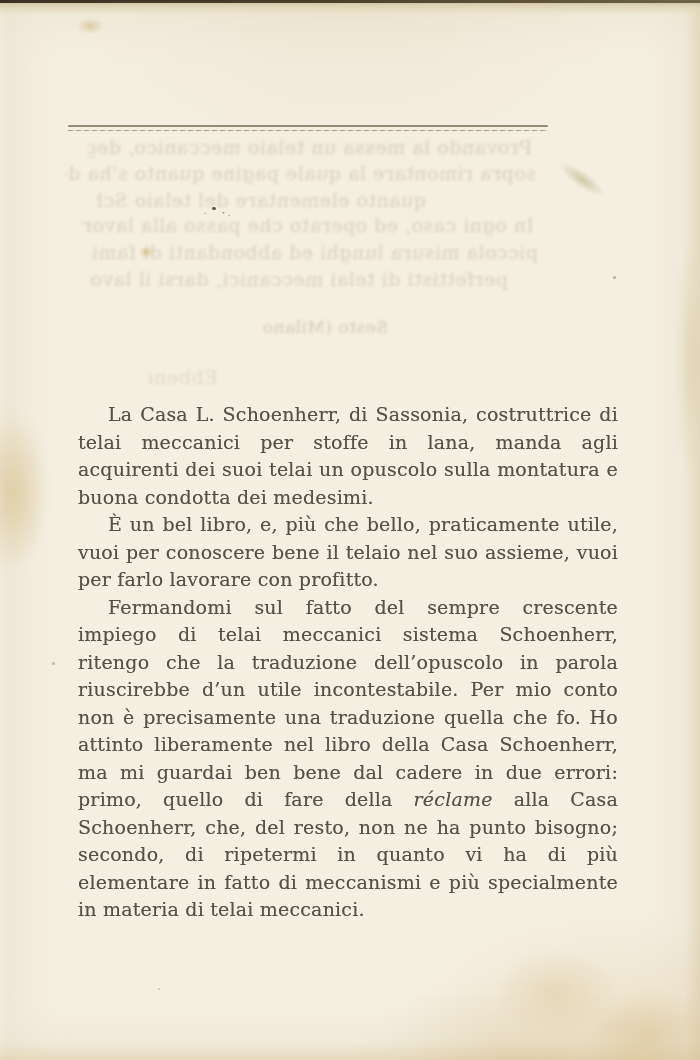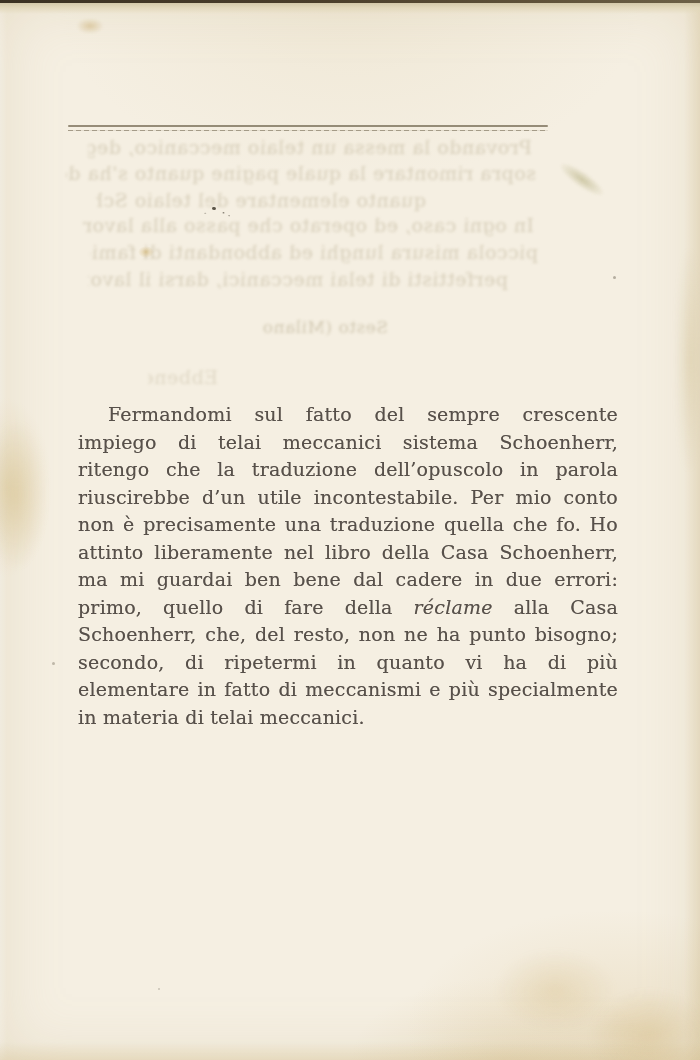--- a/index.html
+++ b/index.html
@@ -115,16 +115,18 @@
   <div class="stain st-leftmargin"></div>
   <div class="stain st-botright1"></div>
   <div class="stain st-botright2"></div>
   <div class="stain st-right-mid"></div>
   <div class="speck sp1"></div>
   <div class="speck sp2"></div>
   <div class="speck sp3"></div>
   <div class="ink-speck"></div>
 
   <div class="textblock">
+    <p>La Casa L. Schoenherr, di Sassonia, costruttrice di telai meccanici per stoffe in lana, manda agli acquirenti dei suoi telai un opuscolo sulla montatura e buona condotta dei medesimi.</p>
+    <p>È un bel libro, e, più che bello, praticamente utile, vuoi per conoscere bene il telaio nel suo assieme, vuoi per farlo lavorare con profitto.</p>
     <p><span>Fermandomi sul fatto del sempre crescente impiego di telai meccanici sistema Schoenherr, ritengo che la traduzione dell’opuscolo in parola riuscirebbe d’un utile incontestabile. Per mio conto non è precisamente una traduzione quella che fo. Ho attinto liberamente nel libro della Casa Schoenherr, ma mi guardai ben bene dal cadere in due errori: primo, quello di fare della </span><em>réclame</em><span> alla Casa Schoenherr, che, del resto, non ne ha punto bisogno; secondo, di ripetermi in quanto vi ha di più elementare in fatto di meccanismi e più specialmente in materia di telai meccanici.</span></p>
   </div>
 
 </div>
 
 </body></html>

